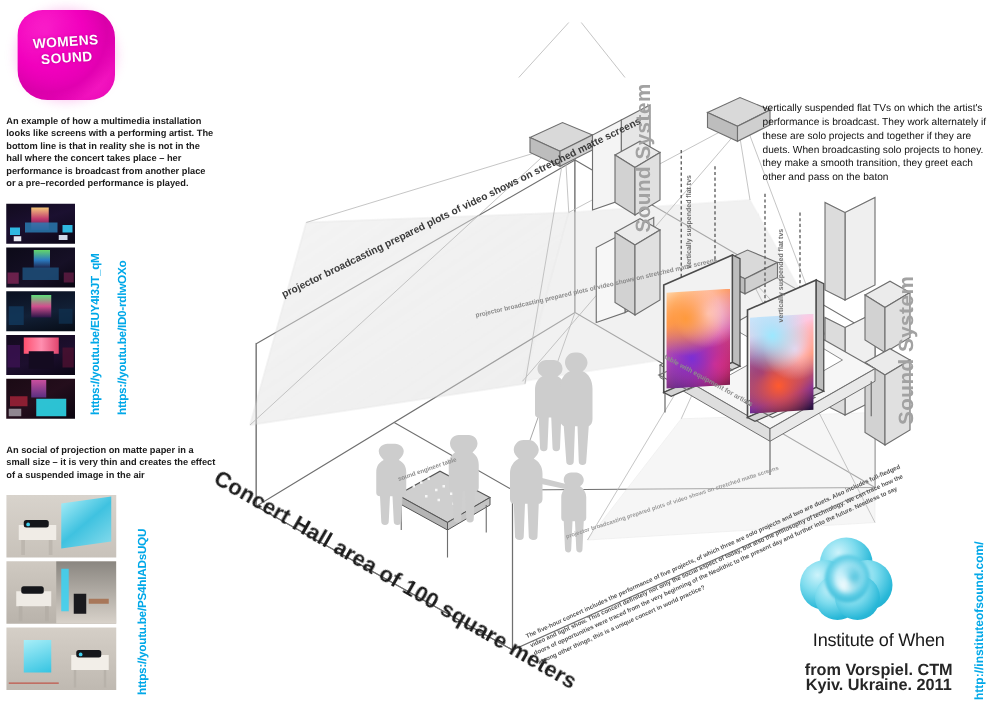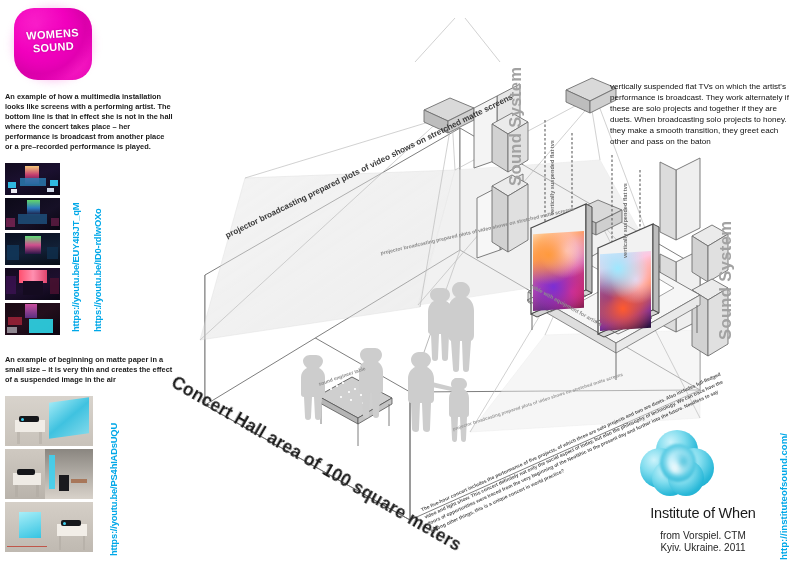--- a/index.html
+++ b/index.html
@@ -87,21 +87,21 @@
     position:absolute; left:28px; top:22px; width:20px; height:22px;
     background: conic-gradient(from 200deg, #ffffff, #bfeefa, #3fbdd9, #ffffff);
     border-radius:50% 45% 55% 50%; filter: blur(2.2px); opacity:.85;
   }
   #inst-name {
     position:absolute; left:628px; top:505px; width:150px; text-align:center;
     font-size:14.5px; color:#1a1a1a; letter-spacing:-0.2px;
   }
   #inst-from {
     position:absolute; left:628px; top:530px; width:150px; text-align:center;
-    font-size:10px; line-height:11.5px; color:#262626; font-weight:normal;
+    font-size:13px; line-height:11.5px; color:#262626; font-weight:bold;
   }
 
   
   #scene { position:absolute; left:0; top:0; width:799px; height:565px; }
   #scene svg { position:absolute; left:0; top:0; }
 
   .iso-label {
     position:absolute; color:#4a4a4a; white-space:nowrap;
     transform-origin: 0 0; font-weight:bold;
   }
@@ -356,21 +356,21 @@
     <div id="floor-paragraph">The five-hour concert includes the performance of five projects, of which three are solo projects and two are duets. Also includes full-fledged video and light show. This concert definitely not only the social aspect of today, but also the philosophy of technology. We can trace how the doors of opportunities were traced from the very beginning of the Neolithic to the present day and further into the future. Needless to say among other things, this is a unique concert in world practice?</div>
   </div>
 
   <div class="logo-womens">
     <div class="logo-womens-text">
       <span>WOMENS</span><br>
       <span>SOUND</span>
     </div>
   </div>
 
-  <div class="side-note" id="note-top">An example of how a multimedia installation looks like screens with a performing artist. The bottom line is that in effect she is not in the hall where the concert takes place – her performance is broadcast from another place or a pre–recorded performance is played.</div>
+  <div class="side-note" id="note-top">An example of how a multimedia installation looks like screens with a performing artist. The bottom line is that in reality she is not in the hall where the concert takes place – her performance is broadcast from another place or a pre–recorded performance is played.</div>
 
   <div class="thumb" style="left:5px; top:163px; width:55px; height:32px;
               background:linear-gradient(160deg,#120b1e 0%,#1b1030 45%,#0b0716 100%);">
     <i style="left:20px;top:3px;width:14px;height:18px;background:linear-gradient(#f4c77a,#c23b6e,#2a1450);"></i>
     <i style="left:15px;top:15px;width:26px;height:8px;background:#2a7fb8;opacity:.8;"></i>
     <i style="left:3px;top:19px;width:8px;height:6px;background:#2fb8e0;"></i>
     <i style="left:45px;top:17px;width:8px;height:6px;background:#2fb8e0;"></i>
     <i style="left:6px;top:26px;width:6px;height:4px;background:#e8e8f0;"></i>
     <i style="left:42px;top:25px;width:7px;height:4px;background:#cfd8e8;"></i>
   </div>
@@ -398,21 +398,21 @@
               background:linear-gradient(150deg,#1a0a14 0%,#240e1c 50%,#0b0510 100%);">
     <i style="left:20px;top:1px;width:12px;height:14px;background:linear-gradient(#c94f9e,#5a2f80);"></i>
     <i style="left:24px;top:16px;width:24px;height:14px;background:#2fd6e8;opacity:.9;"></i>
     <i style="left:3px;top:14px;width:14px;height:8px;background:#a8243a;opacity:.8;"></i>
     <i style="left:2px;top:24px;width:10px;height:6px;background:#d8d8e0;opacity:.6;"></i>
   </div>
 
   <div class="vurl" style="left:70px; top:332px;">https://youtu.be/EUY4I3JT_qM</div>
   <div class="vurl" style="left:92px; top:332px;">https://youtu.be/ID0-rdlwOXo</div>
 
-  <div class="side-note" id="note-bottom">An example of beginning on matte paper in a small size – it is very thin and creates the effect of a suspended image in the air</div>
+  <div class="side-note" id="note-bottom">An social of projection on matte paper in a small size – it is very thin and creates the effect of a suspended image in the air</div>
 
   <div class="thumb" style="left:5px; top:396px; width:88px; height:50px;
               background:linear-gradient(180deg,#d8d3cc 0%,#c8c2ba 100%);">
     <i style="left:44px;top:4px;width:40px;height:36px;background:linear-gradient(145deg,#9fe9f5,#3fc2e0,#7fd8ea);transform:skewY(-8deg);"></i>
     <i style="left:10px;top:24px;width:30px;height:12px;background:#f0ece6;"></i>
     <i style="left:14px;top:20px;width:20px;height:6px;background:#15161a;border-radius:2px;"></i>
     <i style="left:16px;top:22px;width:3px;height:3px;background:#3fd0f0;border-radius:50%;"></i>
     <i style="left:12px;top:36px;width:3px;height:12px;background:#bdb7af;"></i>
     <i style="left:34px;top:36px;width:3px;height:12px;background:#bdb7af;"></i>
   </div>

